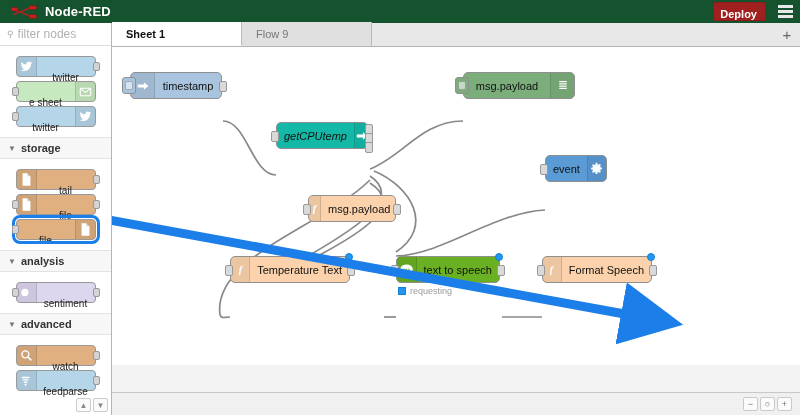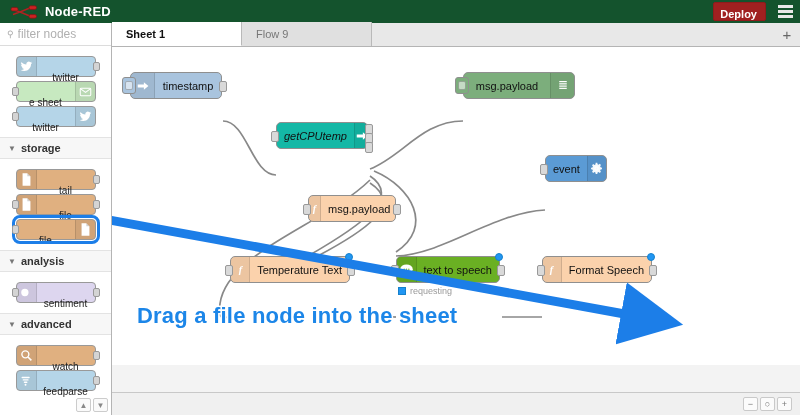--- a/index.html
+++ b/index.html
@@ -502,21 +502,20 @@
     <svg class="overlay" width="688" height="345">
       <defs>
         <marker id="arrowhead" markerWidth="7" markerHeight="7" refX="1" refY="3.5" orient="auto">
           <polygon points="0 0, 7 3.5, 0 7" fill="#1c7ee8"></polygon>
         </marker>
       </defs>
       <line x1="-8" y1="172" x2="518" y2="268" stroke="#1c7ee8" stroke-width="9" marker-end="url(#arrowhead)"></line>
     </svg>
   </div>
 
-  <div class="annotation">Drag a file node into the sheet</div>
 
   <div class="canvas-footer">
     <div class="zbtn">−</div>
     <div class="zbtn">○</div>
     <div class="zbtn">+</div>
   </div>
 
 </div>
 
 </body></html>

